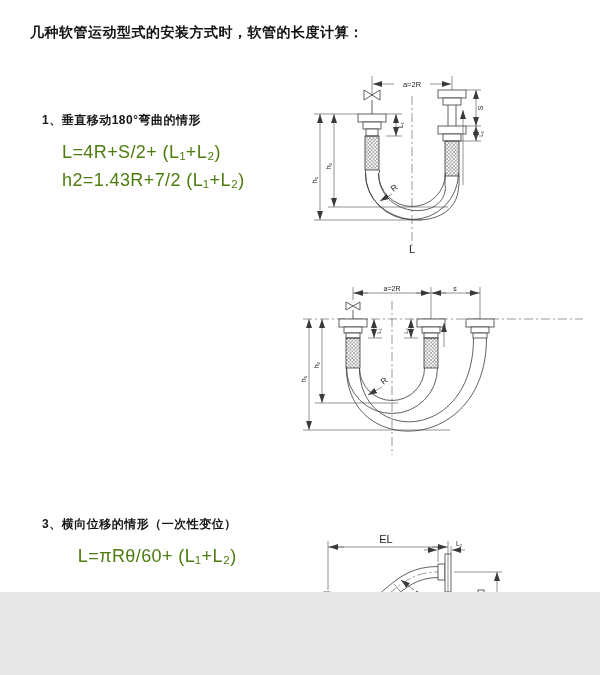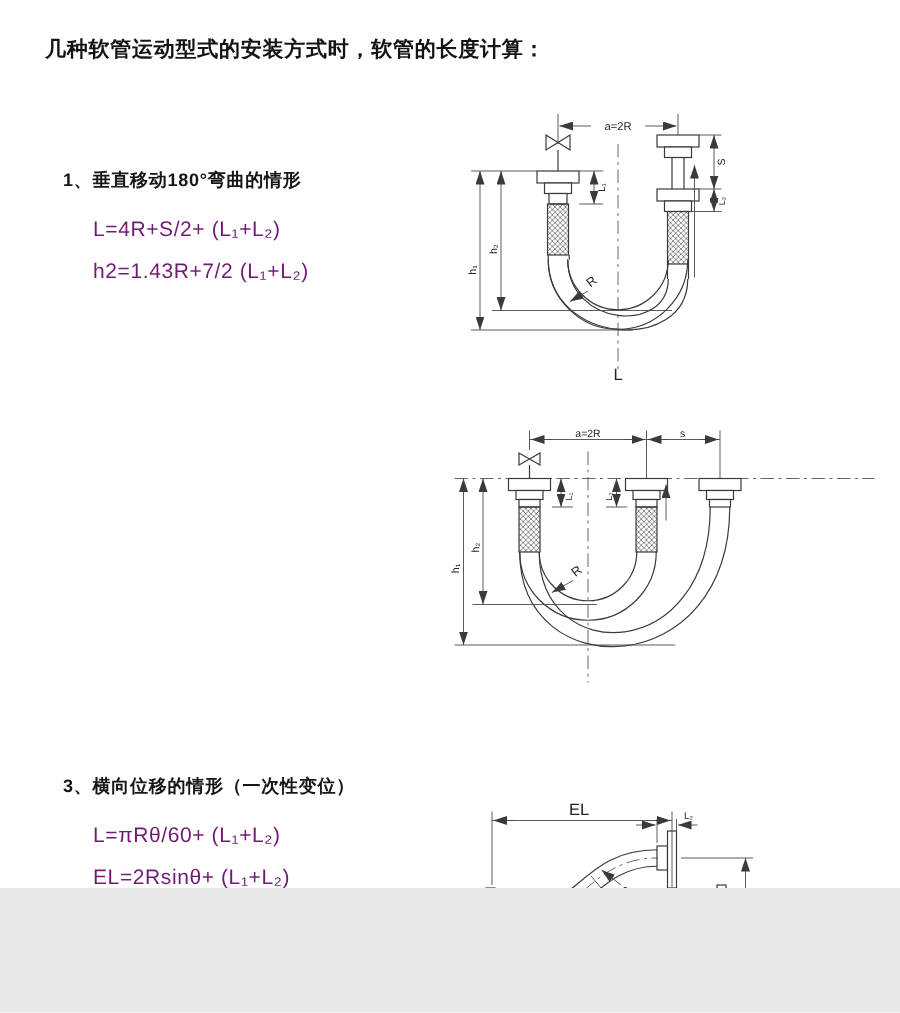--- a/index.html
+++ b/index.html
@@ -7,21 +7,21 @@
     position:relative;width:600px;height:592px;background:#ffffff;
     font-family:"Liberation Sans","DejaVu Sans",sans-serif;color:#111;
     overflow:hidden;margin:0 auto;
   }
   .title{
     position:absolute;left:30px;top:24px;font-size:14px;font-weight:700;
     letter-spacing:0.5px;color:#141414;
   }
   .sec{position:absolute;left:42px;}
   .sec-heading{font-size:12px;font-weight:700;color:#161616;letter-spacing:0.5px;margin:0 0 9px 0;}
-  .formula{font-size:14px;font-weight:400;color:#701a75;letter-spacing:0.4px;margin:0 0 0 20px;line-height:28px;white-space:nowrap;}
+  .formula{font-size:18px;font-weight:400;color:#4d7c0f;letter-spacing:0.4px;margin:0 0 0 20px;line-height:28px;white-space:nowrap;}
   .diag{position:absolute;text-decoration:underline;}
   svg{display:block;overflow:visible;}
   svg text{font-family:"Liberation Sans","DejaVu Sans",sans-serif;fill:#222;}
   .ln{stroke:#3a3a3a;stroke-width:0.8;fill:none;}
   .thin{stroke:#4a4a4a;stroke-width:0.6;fill:none;}
   .cl{stroke:#555;stroke-width:0.6;fill:none;stroke-dasharray:9 3 2 3;}
   .fl{fill:#ffffff;stroke:#3a3a3a;stroke-width:0.8;}
 </style>
 </head>
 <body>
@@ -30,24 +30,23 @@
 
   <div class="title">几种软管运动型式的安装方式时，软管的长度计算：</div>
 
   <div class="sec" style="top:112px;">
     <div class="sec-heading">1、垂直移动180°弯曲的情形</div>
     <div class="formula">L=4R+S/2+ (L₁+L₂)</div>
     <div class="formula">h2=1.43R+7/2 (L₁+L₂)</div>
   </div>
 
 
-  <div class="sec" style="top:516px;">
+  <div class="sec" style="top:516px;text-align:right;">
     <div class="sec-heading">3、横向位移的情形（一次性变位）</div>
     <div class="formula">L=πRθ/60+ (L₁+L₂)</div>
-    <div class="formula">EL=2Rsinθ+ (L₁+L₂)</div>
   </div>
 
   <div class="diag" style="left:300px;top:68px;">
     <svg width="285" height="190" viewBox="0 0 285 190">
       <defs>
         <marker id="m1" orient="auto-start-reverse" markerUnits="userSpaceOnUse" markerWidth="9" markerHeight="6" refX="9" refY="3">
           <path d="M0,0 L9,3 L0,6 Z" fill="#3a3a3a"></path>
         </marker>
         <pattern id="hx1" patternUnits="userSpaceOnUse" width="3.5" height="3.5">
           <path d="M0,0 L3.5,3.5 M3.5,0 L0,3.5" stroke="#666" stroke-width="0.5"></path>

